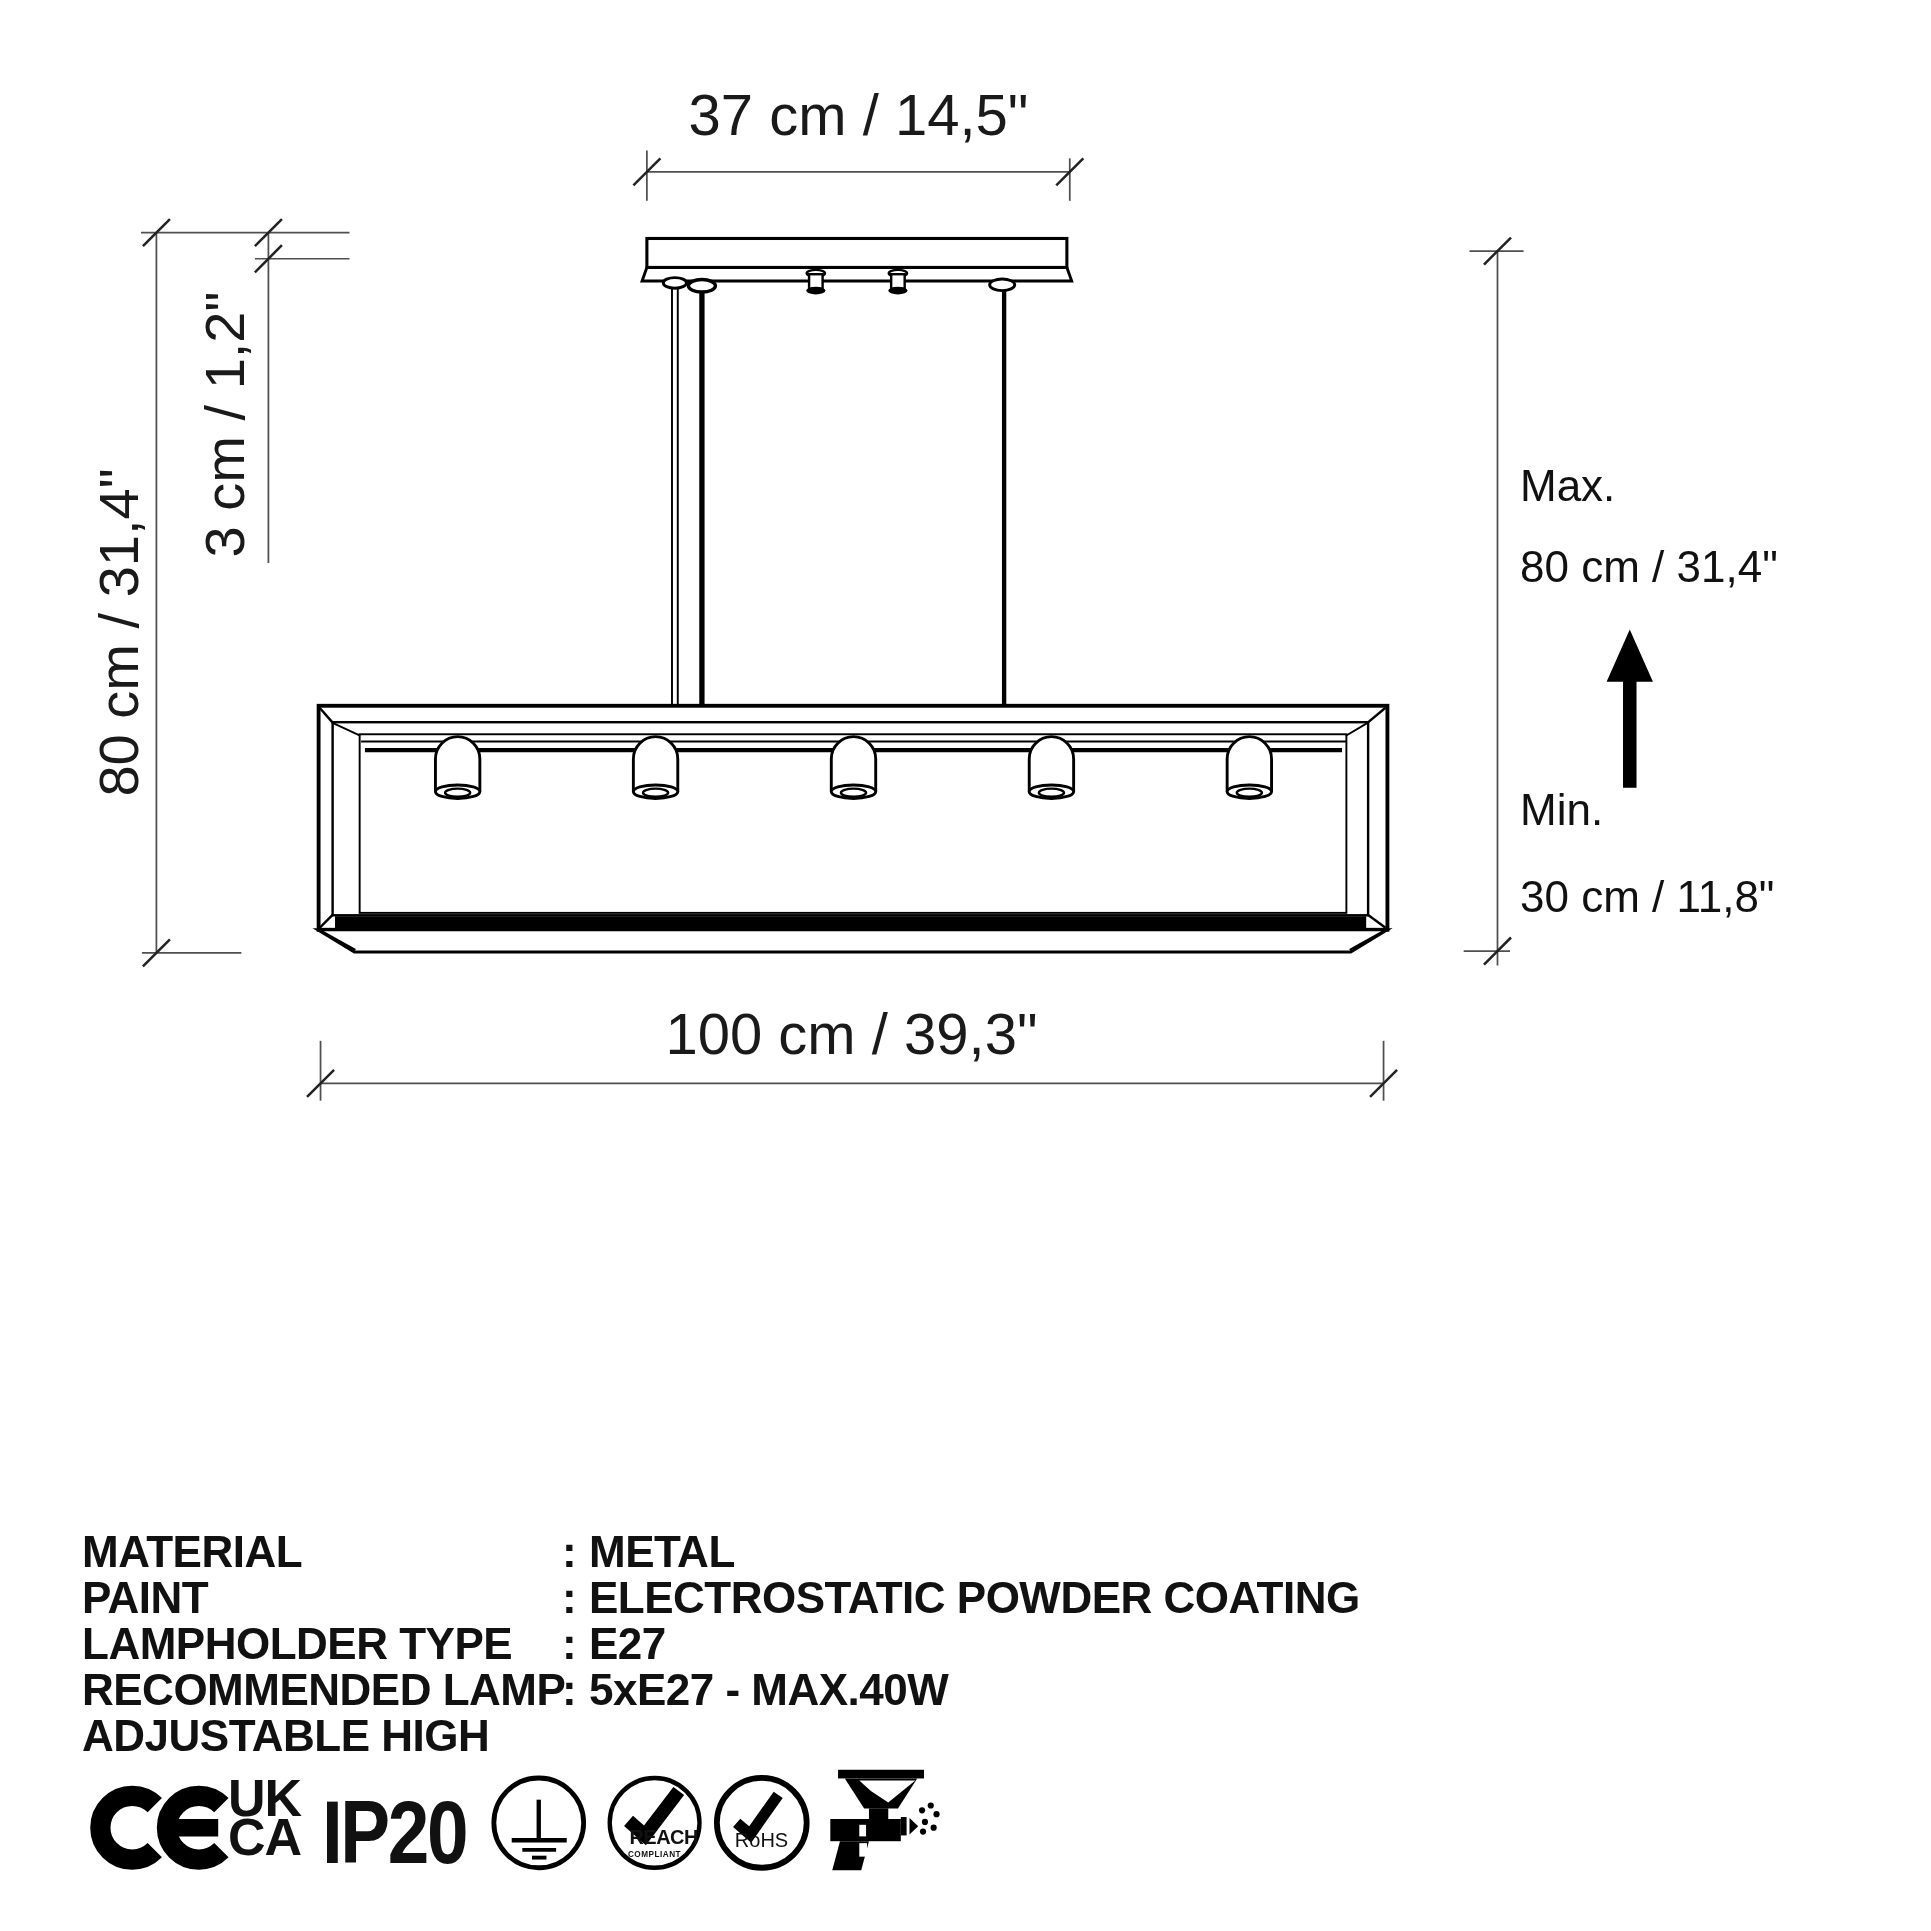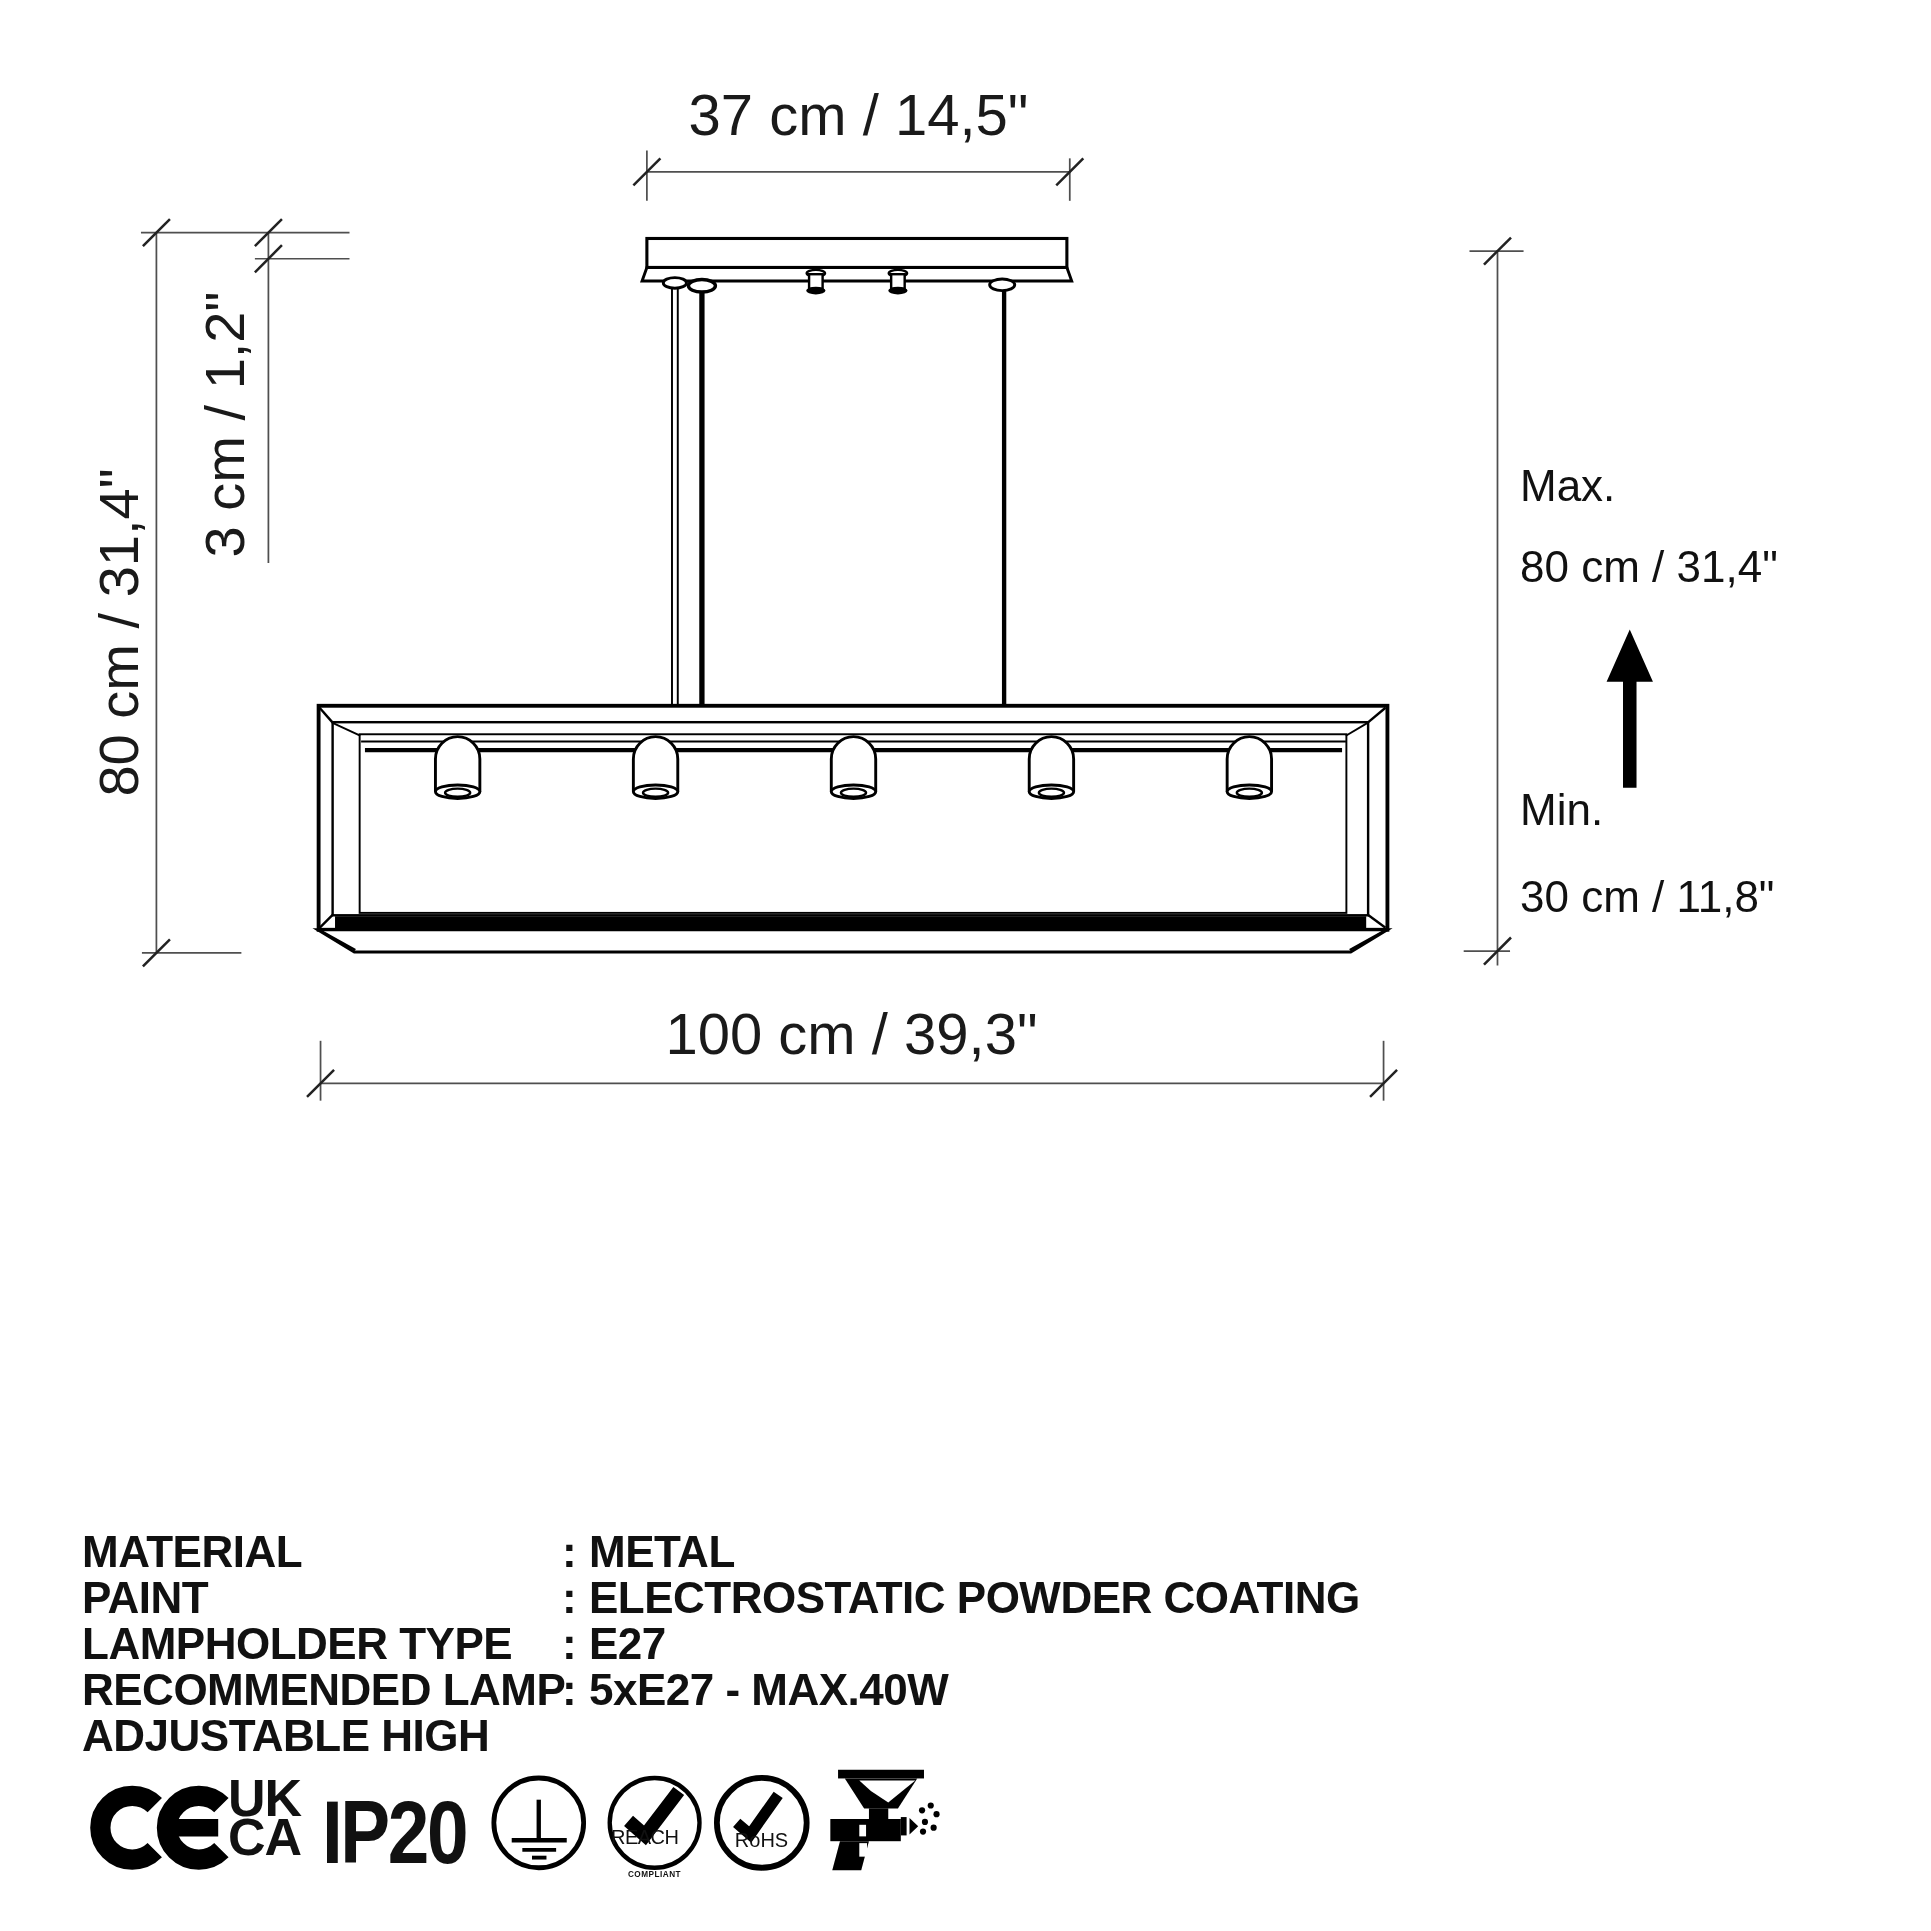--- a/index.html
+++ b/index.html
@@ -16,22 +16,22 @@
   .ctr{text-align:center;}
   .mmtext{font-size:44px;color:#111;white-space:nowrap;line-height:1.1;}
   .specs{left:82px;top:1527px;width:1448px;}
   .spec-row{display:flex;height:46px;font-weight:bold;font-size:44px;letter-spacing:-0.5px;white-space:nowrap;}
   .spec-label{width:480px;flex:none;}
   .spec-sep{width:27px;flex:none;}
   .badge-text{font-weight:bold;white-space:nowrap;}
   .ukca{left:228px;top:1779px;font-size:52px;font-weight:bold;line-height:39px;letter-spacing:-1px;}
   .ip20{left:322px;top:1788px;font-size:89px;font-weight:bold;letter-spacing:-2.9px;
         transform:scaleX(0.84);transform-origin:left top;line-height:1.0;}
-  .reach-l{left:611px;top:1826px;width:87px;font-size:20px;font-weight:normal;text-align:left;letter-spacing:-0.5px;}
-  .reach-s{left:611px;top:1850px;width:87px;font-size:8.2px;font-weight:bold;text-align:center;letter-spacing:0.5px;margin-top:20px;}
+  .reach-l{left:611px;top:1826px;width:87px;font-size:20px;font-weight:bold;text-align:right;letter-spacing:-0.5px;}
+  .reach-s{left:611px;top:1850px;width:87px;font-size:8.2px;font-weight:bold;text-align:center;letter-spacing:0.5px;}
   .rohs-l{left:718px;top:1829px;width:87px;font-size:20px;text-align:center;}
 </style>
 </head>
 <body>
 
 <svg width="1931" height="1931" viewBox="0 0 2000 2000">
 
   <g>
 
     <line class="dimln" x1="670" y1="156" x2="670" y2="208"></line>

